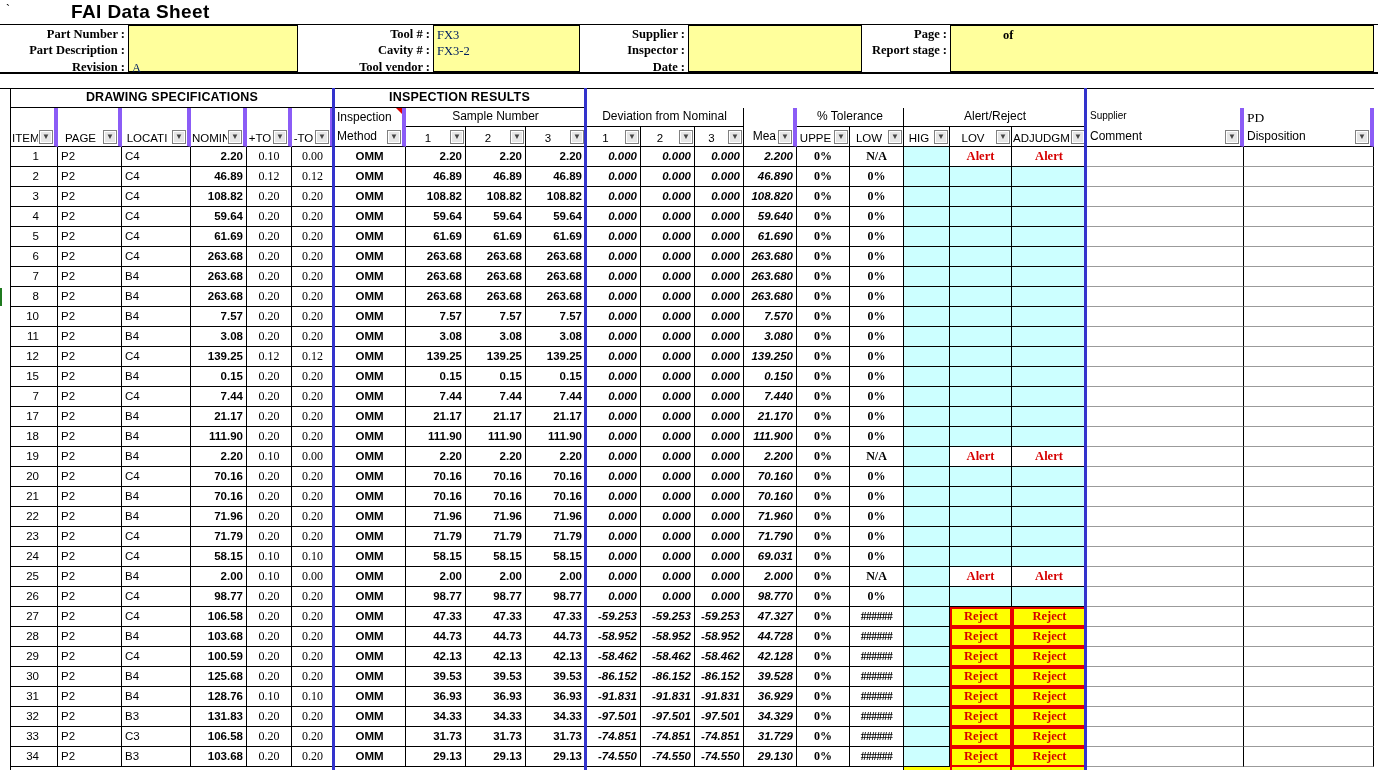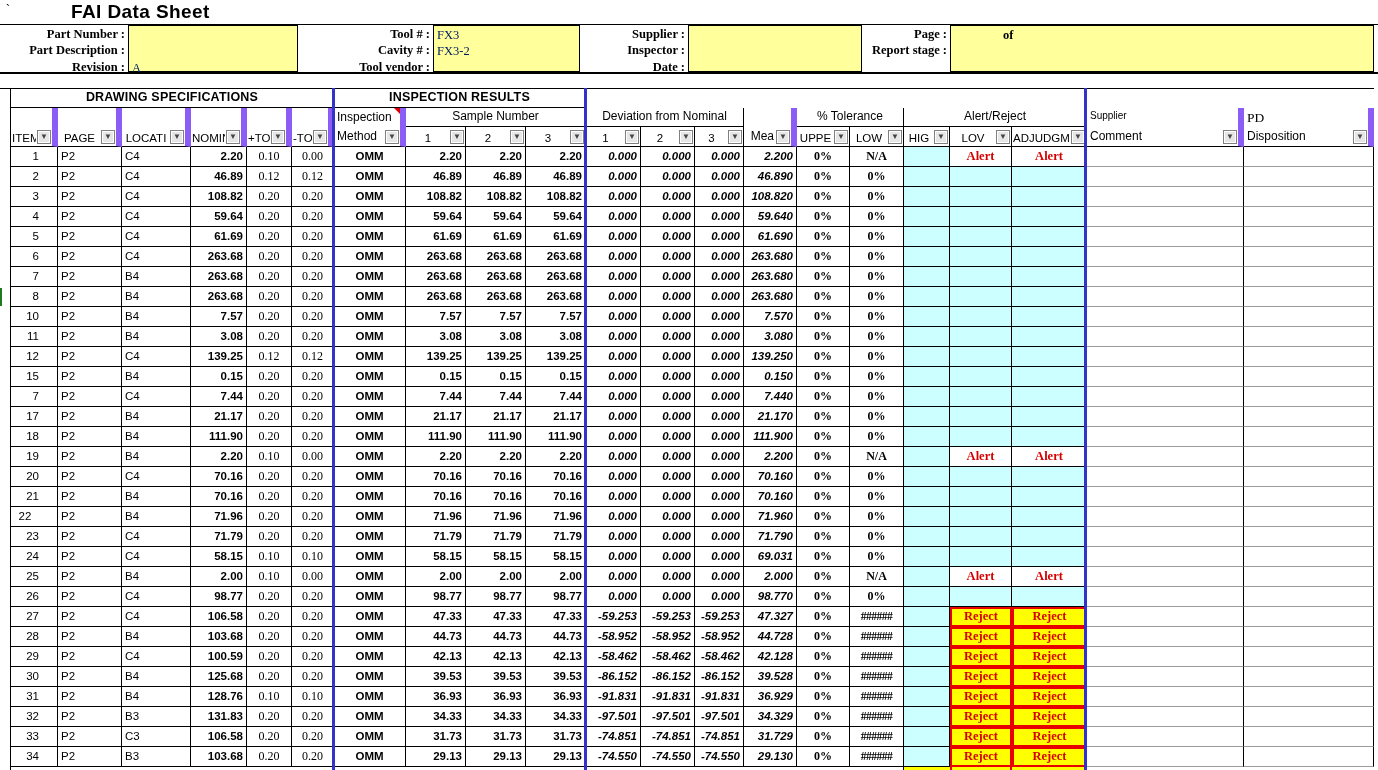--- a/index.html
+++ b/index.html
@@ -22,21 +22,21 @@
   .hof{position:absolute;font-family:"Liberation Serif",serif;font-weight:bold;font-size:12.5px;line-height:16px;}
   #gutter-topline{position:absolute;left:0;top:88px;width:11px;height:1px;background:#000;}
   #green-mark{position:absolute;left:0;top:288px;width:2px;height:18px;background:var(--gutter-green);}
   
   #grid{position:absolute;left:10px;top:88px;width:1364px;box-sizing:border-box;
         border-top:1px solid #000;border-left:1px solid #000;background:#fff;}
   .row{display:flex;}
   .bcell{box-sizing:border-box;height:19px;border-right:1px solid #000;border-bottom:1px solid #000;
          background:#fff;font-weight:bold;font-size:12.5px;letter-spacing:.2px;text-align:center;line-height:17px;}
   .hdr{height:39px;}
-  .hcell{position:relative;box-sizing:border-box;height:39px;border-right:6px solid #8b5cf6;border-bottom:1px solid #000;background:#fff;}
+  .hcell{position:relative;box-sizing:border-box;height:39px;border-right:4px solid #8b5cf6;border-bottom:1px solid #000;background:#fff;}
   .gwrap{display:flex;flex-direction:column;box-sizing:border-box;}
   .gtop{box-sizing:border-box;height:19px;border-right:1px solid #000;border-bottom:1px solid #000;
         text-align:center;font-size:12px;line-height:17px;background:#fff;white-space:nowrap;overflow:hidden;}
   .gbot{display:flex;height:20px;}
   .fcell{position:relative;box-sizing:border-box;border-right:1px solid #000;border-bottom:1px solid #000;height:100%;background:#fff;}
   .flab{position:absolute;left:1px;right:16px;bottom:2px;text-align:center;font-size:11.5px;
         white-space:nowrap;overflow:hidden;}
   .dd{position:absolute;right:1px;bottom:2px;width:14px;height:14px;box-sizing:border-box;
       background:#E6E6E6;border:1px solid #808080;box-shadow:inset 0 0 0 1px #fff;
       font-size:8px;line-height:12px;text-align:center;color:#444;cursor:default;}
@@ -631,21 +631,21 @@
         <div class="dc a-dev" style="width: 53px;">70.160</div>
         <div class="dc a-pct" style="width: 53px;">0%</div>
         <div class="dc a-pct" style="width: 54px;">0%</div>
         <div class="dc a-high" style="width: 46px;"></div>
         <div class="dc state-normal" style="width: 62px;"></div>
         <div class="dc state-normal" style="width: 75px;"></div>
         <div class="dc a-com" style="width: 157px;"></div>
         <div class="dc a-com" style="width: 130px;"></div>
       </div>
       <div class="row">
-        <div class="dc a-item" style="width: 47px; text-align: center;">22</div>
+        <div class="dc a-item" style="width: 47px;">22</div>
         <div class="dc a-left" style="width: 64px;">P2</div>
         <div class="dc a-left" style="width: 69px;">B4</div>
         <div class="dc a-numR" style="width: 56px;">71.96</div>
         <div class="dc a-tol" style="width: 45px;">0.20</div>
         <div class="dc a-tol" style="width: 42px;">0.20</div>
         <div class="dc a-method" style="width: 72px;">OMM</div>
         <div class="dc a-numR" style="width: 60px;">71.96</div>
         <div class="dc a-numR" style="width: 60px;">71.96</div>
         <div class="dc a-numR" style="width: 60px;">71.96</div>
         <div class="dc a-dev" style="width: 55px;">0.000</div>

